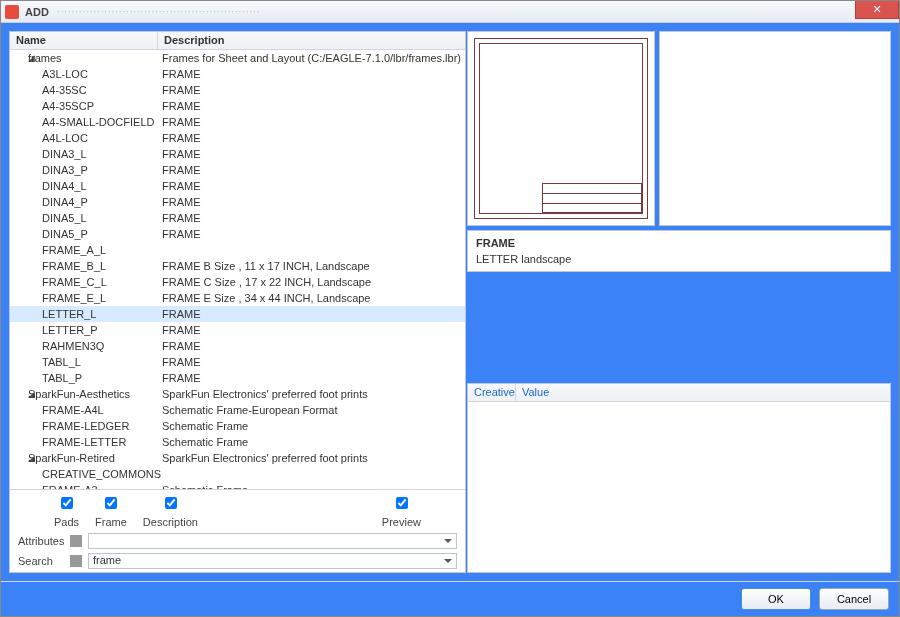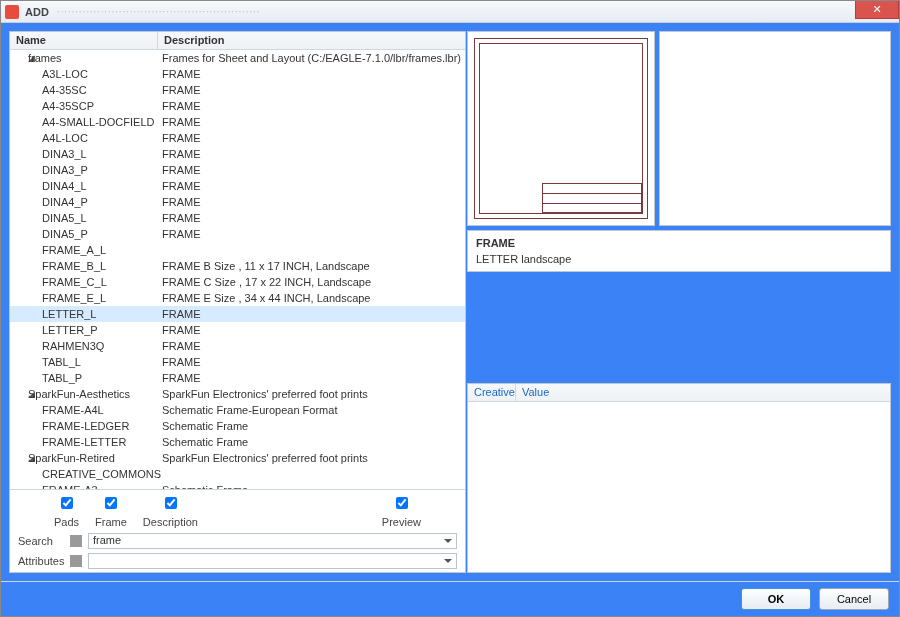--- a/index.html
+++ b/index.html
@@ -47,21 +47,21 @@
   .desc-block { border:1px solid #bfc7d0; background:#fff; padding:6px 8px; flex-shrink:0; }
   .desc-block .hdr { font-weight:700; color:#333; margin-bottom:4px; }
   .desc-block .sub { color:#333; }
   .spacer-flex { flex:1; }
   .attr-box { border:1px solid #bfc7d0; background:#fff; display:flex; flex-direction:column; height:190px; }
   .attr-head { display:flex; background:linear-gradient(#f6f8fa,#eef1f5); border-bottom:1px solid #cfd6de; font-weight:500; color:#1a67c9; height:18px; }
   .attr-head .c1 { width:48px; padding:2px 6px; border-right:1px solid #d3d9e0; }
   .attr-head .c2 { flex:1; padding:2px 6px; }
   .button-bar { display:flex; justify-content:flex-end; gap:8px; padding:6px 10px; border-top:1px solid #cfd6de; }
   .btn { min-width:70px; height:22px; border:1px solid #9aa7b5; background:linear-gradient(#fdfefe,#e8edf3); border-radius:3px; font-size:11px; cursor:pointer; }
-  .btn.primary { border-color:#4a90d9; box-shadow:0 0 2px rgba(74,144,217,.6);font-weight:bold; }
+  .btn.primary { border-color:#4a90d9; box-shadow:0 0 2px rgba(74,144,217,.6); }
 </style>
 </head>
 <body>
 
 <div class="window">
 
   <div class="titlebar">
     <span class="app-ico"></span>
     <span class="title">ADD</span>
     <span class="faded">························································</span>
@@ -285,28 +285,28 @@
               <input type="checkbox" checked="" style="">
               <span>Description</span>
             </label>
           <span class="spacer"></span>
           <label class="chk">
               <input type="checkbox" checked="" style="">
               <span>Preview</span>
             </label>
         </div>
         <div class="field-row">
+          <span class="lbl">Attributes</span>
+          <span class="combo-ico"></span>
+          <div class="combo"></div>
+        </div>
+        <div class="field-row">
           <span class="lbl">Search</span>
           <span class="combo-ico"></span>
           <div class="combo"><span>frame</span></div>
-        </div>
-        <div class="field-row">
-          <span class="lbl">Attributes</span>
-          <span class="combo-ico"></span>
-          <div class="combo"></div>
         </div>
       </div>
     </div>
 
     <div class="right-pane">
       <div class="preview-row">
         <div class="preview-box pv-left">
           <div class="frame-drawing">
             <div class="frame-inner">
               <div class="tb-block">

